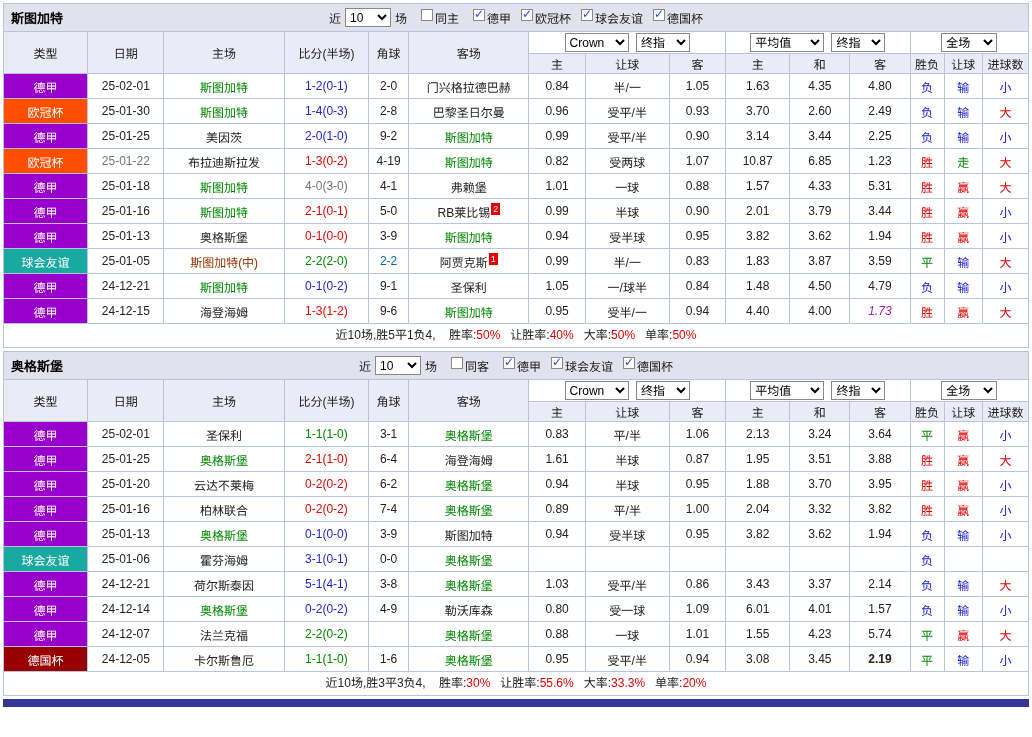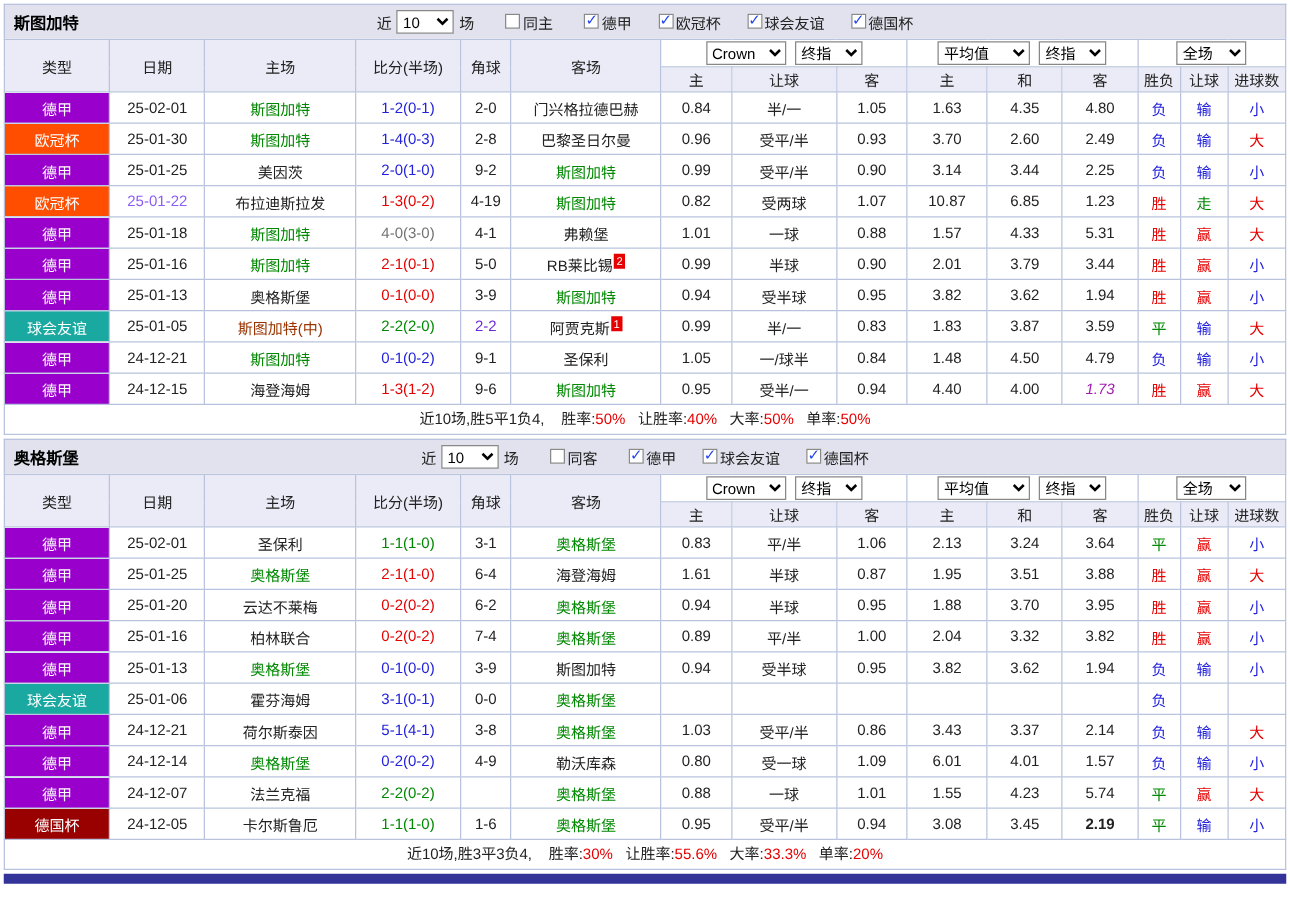--- a/index.html
+++ b/index.html
@@ -13,21 +13,21 @@
   .radio-opt{display:inline-flex;align-items:center;gap:3px;margin-left:12px;cursor:pointer;font-size:12px}
   .radio{width:11px;height:11px;border-radius:50%;background:#fff;border:1px solid #aaa;display:inline-block;position:relative}
   .radio.sel::after{content:"";position:absolute;left:2px;top:2px;width:5px;height:5px;border-radius:50%;background:#2255ee}
   
   .section{margin-top:0}
   .section + .section{margin-top:3px}
   .sec-header{height:28px;background:#e2e2ee;border:1px solid #b9c3de;border-bottom:none;position:relative;display:flex;align-items:center;justify-content:center;font-size:12px;color:#222}
   .team-name{position:absolute;left:7px;font-weight:bold;font-size:13px;color:#000}
   .filters{display:inline-flex;align-items:center;gap:4px}
   .filters select{font-size:12px;height:19px;border:1px solid #888;background:#fff}
-  .cb-opt{display:inline-flex;align-items:center;gap:2px;margin-left:21px;cursor:pointer}
+  .cb-opt{display:inline-flex;align-items:flex-start;gap:2px;margin-left:10px;cursor:pointer}
   .cb{width:12px;height:12px;border:1px solid #8a8a8a;background:#fff;display:inline-block;position:relative;flex:none}
   .cb.checked::after{content:"\2713";position:absolute;left:0;top:-3px;font-size:12px;font-weight:bold;color:#2244ee}
   
   table{width:100%;border-collapse:collapse;table-layout:fixed;font-size:12px;background:#fff}
   th,td{border:1px solid #b9c3de;text-align:center;white-space:nowrap;overflow:hidden;padding:0;font-weight:normal;color:#222}
   thead th{background:#ebebf7}
   thead th.sel-cell{background:#fff;height:22px}
   .sel-cell select{font-size:12px;height:19px;border:1px solid #888;background:#fff;margin:0 2px}
   .head-row th{height:20px}
   tbody td{height:25px}
@@ -169,21 +169,21 @@
             <td style="color: rgb(34, 34, 34);">0.90</td>
             <td style="color: rgb(34, 34, 34);">3.14</td>
             <td style="color: rgb(34, 34, 34);">3.44</td>
             <td style="color: rgb(34, 34, 34);">2.25</td>
             <td style="color: rgb(34, 34, 221);">负</td>
             <td style="color: rgb(34, 34, 221);">输</td>
             <td style="color: rgb(34, 34, 221);">小</td>
           </tr>
           <tr>
             <td class="league" style="background: rgb(255, 78, 0);">欧冠杯</td>
-            <td style="color: #8b5cf6;">25-01-22</td>
+            <td style="color: #737373;">25-01-22</td>
             <td style="color: rgb(34, 34, 34);">布拉迪斯拉发</td>
             <td style="color: rgb(230, 0, 0);">1-3(0-2)</td>
             <td style="color: rgb(34, 34, 34);">4-19</td>
             <td style="color: rgb(0, 136, 0);">斯图加特</td>
             <td style="color: rgb(34, 34, 34);">0.82</td>
             <td style="color: rgb(34, 34, 34);">受两球</td>
             <td style="color: rgb(34, 34, 34);">1.07</td>
             <td style="color: rgb(34, 34, 34);">10.87</td>
             <td style="color: rgb(34, 34, 34);">6.85</td>
             <td style="color: rgb(34, 34, 34);">1.23</td>
@@ -240,21 +240,21 @@
             <td style="color: rgb(34, 34, 34);">1.94</td>
             <td style="color: rgb(230, 0, 0);">胜</td>
             <td style="color: rgb(230, 0, 0);">赢</td>
             <td style="color: rgb(34, 34, 221);">小</td>
           </tr>
           <tr>
             <td class="league" style="background: rgb(26, 169, 161);">球会友谊</td>
             <td style="color: rgb(34, 34, 34);">25-01-05</td>
             <td style="color: rgb(153, 51, 0);">斯图加特(中)</td>
             <td style="color: rgb(0, 136, 0);">2-2(2-0)</td>
-            <td style="color: #6d28d9;">2-2</td>
+            <td style="color: #0369a1;">2-2</td>
             <td style="color: rgb(34, 34, 34);">阿贾克斯<sup class="badge">1</sup></td>
             <td style="color: rgb(34, 34, 34);">0.99</td>
             <td style="color: rgb(34, 34, 34);">半/一</td>
             <td style="color: rgb(34, 34, 34);">0.83</td>
             <td style="color: rgb(34, 34, 34);">1.83</td>
             <td style="color: rgb(34, 34, 34);">3.87</td>
             <td style="color: rgb(34, 34, 34);">3.59</td>
             <td style="color: rgb(0, 136, 0);">平</td>
             <td style="color: rgb(34, 34, 221);">输</td>
             <td style="color: rgb(230, 0, 0);">大</td>

